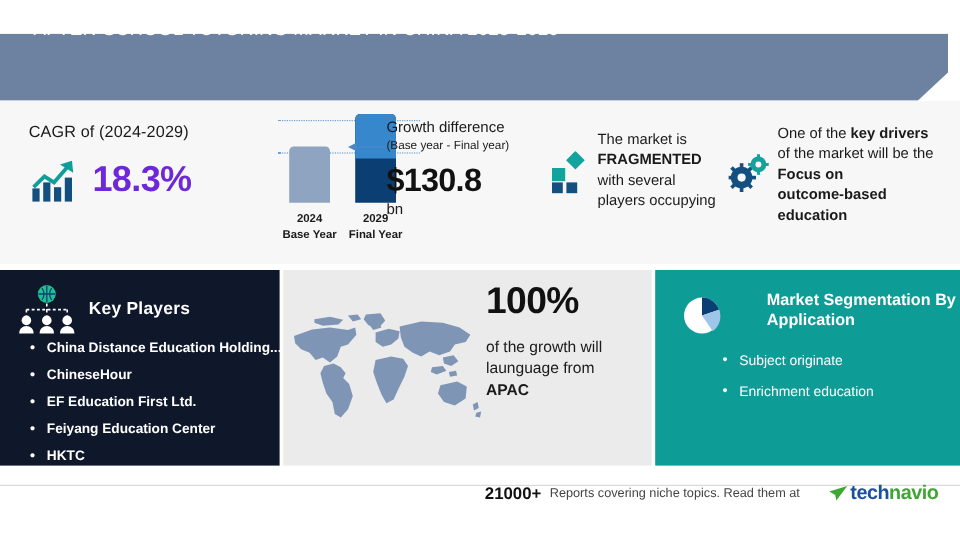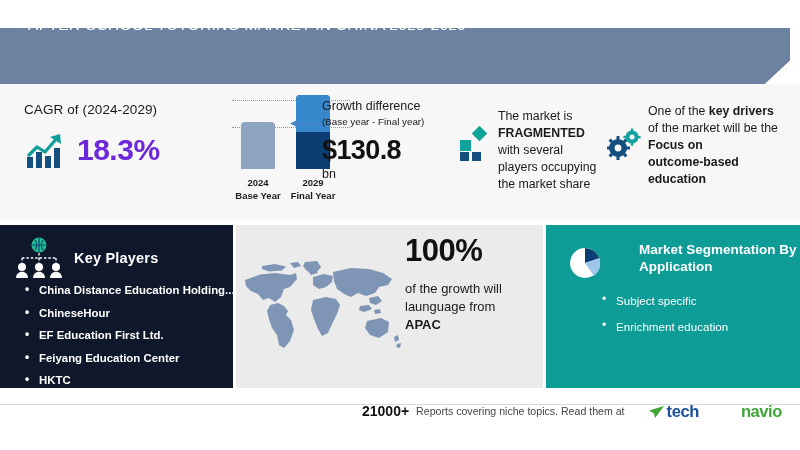--- a/index.html
+++ b/index.html
@@ -156,21 +156,21 @@
   .footer {
     position: absolute; left: 0; top: 398px; width: 800px; height: 26px;
     display: flex; align-items: center; justify-content: flex-end;
     padding-right: 18px;
   }
   .footer-count { font-size: 14px; font-weight: bold; color: #111; }
   .footer-text { font-size: 10.6px; color: #444; margin-left: 7px; }
   .footer-logo { display: flex; align-items: center; margin-left: 24px; }
   .logo-mark { width: 15px; height: 13px; flex: none; margin-right: 3px; }
   .logo-tech { font-size: 16.5px; font-weight: bold; color: #1c4f9c; letter-spacing: -0.4px; }
-  .logo-navio { font-size: 16.5px; font-weight: bold; color: #3fa535; letter-spacing: -0.4px; margin-left: 42px; }
+  .logo-navio { font-size: 16.5px; font-weight: bold; color: #3fa535; letter-spacing: -0.4px; }
 </style>
 </head>
 <body>
 
 <div id="page">
 
   <div class="header"></div>
   <div class="header-title">AFTER-SCHOOL TUTORING MARKET IN CHINA 2025-2029</div>
 
   <div class="top-band"></div>
@@ -230,21 +230,20 @@
         <rect x="0" y="14" width="11" height="11" fill="#12a39c"></rect>
         <rect x="0" y="26" width="9" height="9" fill="#14507f"></rect>
         <rect x="12" y="26" width="9" height="9" fill="#14507f"></rect>
       </svg>
     </span>
     <div class="frag-text">
       <div>The market is</div>
       <div><b>FRAGMENTED</b></div>
       <div>with several</div>
       <div>players occupying</div>
-      <div>the market share</div>
     </div>
   </div>
 
   <div class="drivers">
     <span class="drivers-icon">
       <svg viewBox="0 0 34 34" xmlns="http://www.w3.org/2000/svg">
         <g fill="#14507f">
           <circle cx="11" cy="21" r="9"></circle>
           <rect x="9.5" y="9" width="3" height="4"></rect>
           <rect x="9.5" y="29" width="3" height="4"></rect>
@@ -349,21 +348,21 @@
       <span class="seg-icon">
         <svg viewBox="0 0 40 40" xmlns="http://www.w3.org/2000/svg">
           <circle cx="19" cy="20" r="15" fill="#ffffff"></circle>
           <path d="M19 20 L19 5 A15 15 0 0 1 33.2 15.2 Z" fill="#0b3f73"></path>
           <path d="M19 20 L33.2 15.2 A15 15 0 0 1 28 33 Z" fill="#9fc6e8"></path>
         </svg>
       </span>
       <span class="seg-title">Market Segmentation By Application</span>
     </div>
     <ul class="seg-list">
-      <li>Subject specific</li>
+      <li>Subject originate</li>
       <li>Enrichment education</li>
     </ul>
   </div>
 
   <div class="footer-rule"></div>
   <div class="footer">
     <span class="footer-count">21000+</span>
     <span class="footer-text">Reports covering niche topics. Read them at</span>
     <span class="footer-logo">
       <span class="logo-mark">

